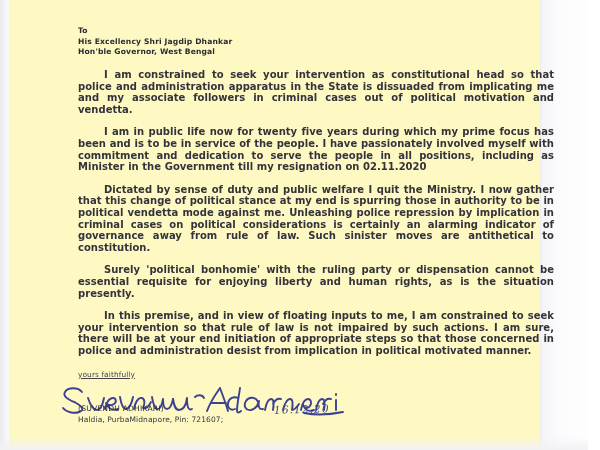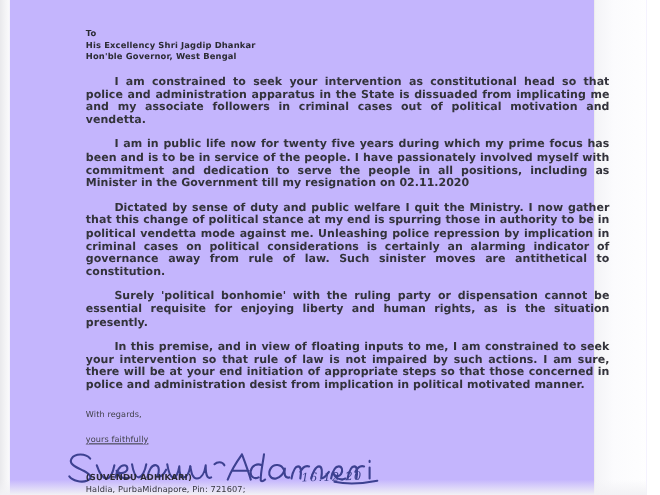--- a/index.html
+++ b/index.html
@@ -4,21 +4,21 @@
 <style>
   html, body {
     margin: 0;
     padding: 0;
     background: #ffffff;
   }
   #page {
     position: relative;
     width: 588px;
     height: 450px;
-    background: #c4b5fd;
+    background: #fef9c3;
     overflow: hidden;
     font-family: "DejaVu Sans", sans-serif;
   }
   
   .scan-edge-left {
     position: absolute;
     left: 0; top: 0;
     width: 9px; height: 450px;
     background: linear-gradient(to right, #e9e9ec 0%, #f4f4f6 55%, #fbfbfc 100%);
   }
@@ -103,21 +103,21 @@
     font-style: italic;
     letter-spacing: 1.1px;
     transform: rotate(-1.5deg);
   }
   .sig-name {
     position: absolute;
     left: 0px;
     top: 20px;
     color: #2b2b33;
     font-size: 7.6px;
-    font-weight: bold;
+    font-weight: normal;
     letter-spacing: 0.2px;
   }
   .sig-addr {
     position: absolute;
     left: 0px;
     top: 31px;
     color: #33333b;
     font-size: 7.5px;
     font-weight: normal;
     line-height: 10.6px;
@@ -141,21 +141,20 @@
       <div class="addr-line">His Excellency Shri Jagdip Dhankar</div>
       <div class="addr-line">Hon'ble Governor, West Bengal</div>
     </div>
 
     <p class="para">I am constrained to seek your intervention as constitutional head so that police and administration apparatus in the State is dissuaded from implicating me and my associate followers in criminal cases out of political motivation and vendetta.</p>
     <p class="para">I am in public life now for twenty five years during which my prime focus has been and is to be in service of the people.  I have passionately involved myself with commitment and dedication to serve the people in all positions, including as Minister in the Government till my resignation on 02.11.2020</p>
     <p class="para">Dictated by sense of duty and public welfare I quit the Ministry.  I now gather that this change of political stance at my end is spurring those in authority to be in political vendetta mode against me. Unleashing police repression by implication in criminal cases on political considerations is certainly an alarming indicator of governance away from rule of law. Such sinister moves are antithetical to constitution.</p>
     <p class="para">Surely 'political bonhomie' with the ruling party or dispensation cannot be essential requisite for enjoying liberty and human rights, as is the situation presently.</p>
     <p class="para">In this premise, and in view of floating inputs to me, I am constrained to seek your intervention so that rule of law is not impaired by such actions. I am sure, there will be at your end initiation of appropriate steps so that those concerned in police and administration desist from implication in political motivated manner.</p>
 
-    <div class="closing regards">With regards,</div>
     <div class="closing faithfully">yours faithfully</div>
 
     <div class="sig-area">
 
       <svg class="signature-ink" viewBox="0 0 300 34" xmlns="http://www.w3.org/2000/svg">
         <g fill="none" stroke="#3d4191" stroke-width="1.9" stroke-linecap="round" stroke-linejoin="round">
           <path d="M30 8 C26 3, 16 3, 13 8 C10 13, 18 16, 24 19 C30 22, 33 26, 27 28 C22 30, 14 28, 11 24"></path>
           <path d="M36 14 C38 20, 41 26, 45 26 C49 26, 51 19, 52 14"></path>
           <path d="M53 25 C54 19, 57 14, 61 14 C64 14, 65 18, 62 20 C59 22, 55 21, 54 19 C56 24, 60 27, 66 25"></path>
           <path d="M68 13 C69 19, 71 25, 74 25 C77 25, 80 19, 81 13"></path>

